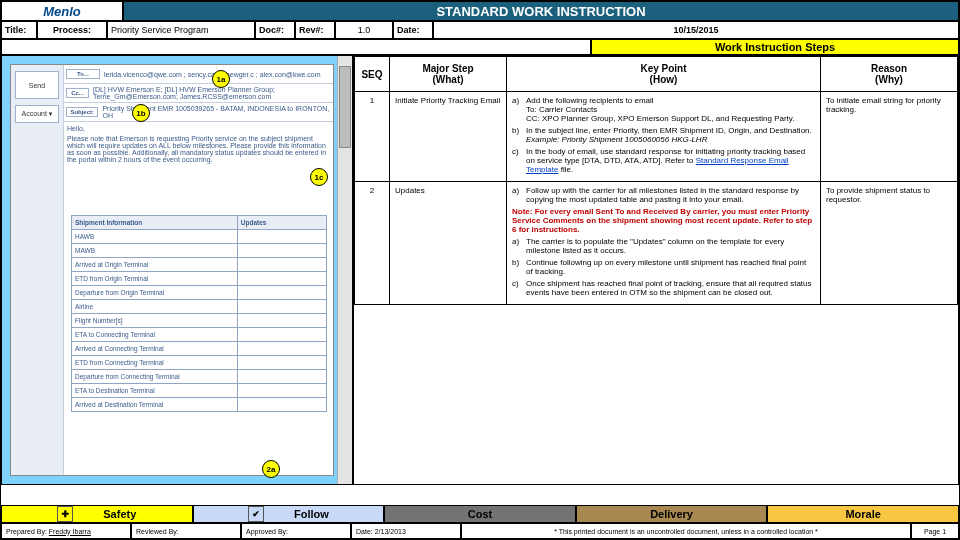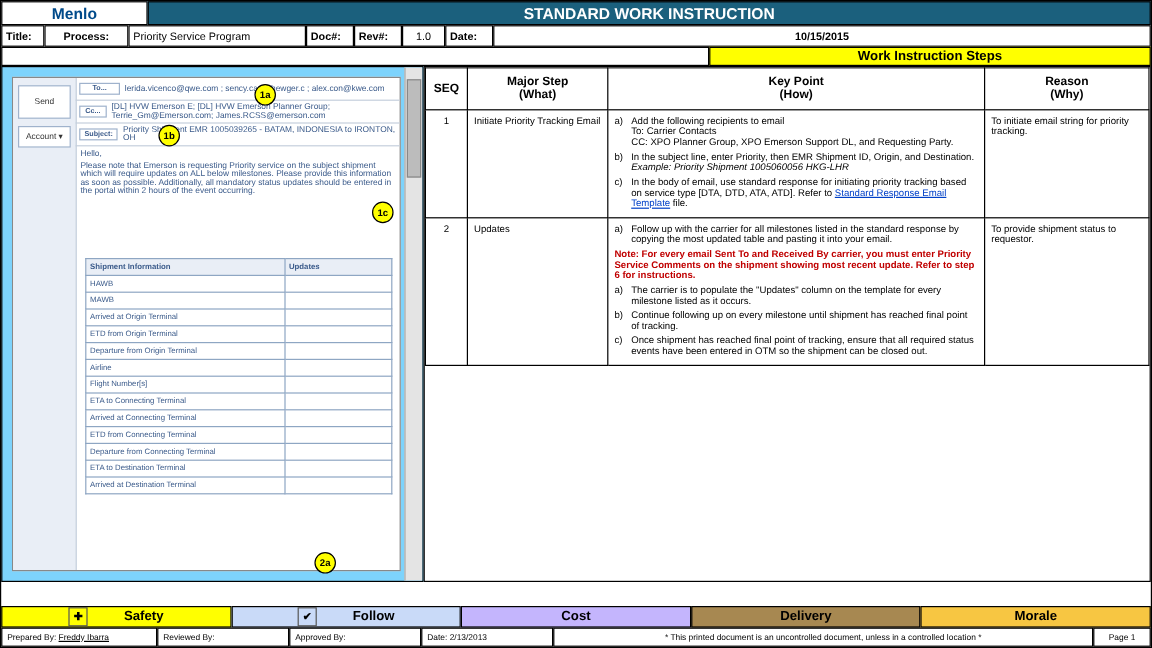--- a/index.html
+++ b/index.html
@@ -1,18 +1,18 @@
 <!DOCTYPE html>
 <html><head>
 <meta charset="utf-8">
 <style>
 html,body{margin:0;padding:0;font-family:Arial,Helvetica,sans-serif;font-size:9px;color:#000;background:#fff}
 .page{width:960px;height:540px;position:relative;border:1px solid #000;box-sizing:border-box}
 .banner{display:flex;height:20px}
-.banner-logo{width:120px;border:1px solid #000;display:flex;align-items:center;justify-content:center;font-weight:bold;color:#004a8a;font-size:13px}
+.banner-logo{width:120px;border:1px solid #000;display:flex;align-items:center;justify-content:center;font-weight:bold;font-style:italic;color:#004a8a;font-size:13px}
 .banner-title{flex:1;border:1px solid #000;background:#1b607d;color:#fff;font-weight:bold;font-size:13px;display:flex;align-items:center;justify-content:center}
 .meta-row{display:flex;height:18px}
 .meta-row>div{border:1px solid #000;display:flex;align-items:center;padding:0 3px;box-sizing:border-box;font-size:9px}
 .lbl{font-weight:bold;background:#fff}
 .val{background:#fff}
 .docnum{font-weight:bold;color:#00339a;text-decoration:underline}
 .wis-row{height:16px;display:flex}
 .wis-left{width:588px;border:1px solid #000}
 .wis-title{flex:1;border:1px solid #000;background:#ffff00;font-weight:bold;font-size:11px;display:flex;align-items:center;justify-content:center}
 .body{display:flex;height:430px}
@@ -36,21 +36,21 @@
 .steps th{border:1px solid #000;background:#fff;font-weight:bold;font-size:10px;padding:6px 3px}
 .steps td{border:1px solid #000;padding:4px 5px;vertical-align:top}
 .kp .it{margin-bottom:3px}
 .kp .lt{display:inline-block;width:14px;vertical-align:top}
 .kp .tx{display:inline-block;width:calc(100% - 16px);vertical-align:top}
 .note{color:#c00000;font-weight:bold}
 .link{color:#0040c8;text-decoration:underline}
 .footer{position:absolute;left:0;right:0;bottom:0}
 .pillars{display:flex;height:18px}
 .pillars>div{flex:1;border:1px solid #000;display:flex;align-items:center;justify-content:center;font-weight:bold;font-size:11px}
-.p-s{background:#ffff00}.p-q{background:#c9daf8}.p-c{background:#c4b5fd}.p-d{background:#a78851;color:#000}.p-m{background:#f7c642}
+.p-s{background:#ffff00}.p-q{background:#c9daf8}.p-c{background:#737373}.p-d{background:#a78851;color:#000}.p-m{background:#f7c642}
 .sig{display:flex;height:16px}
 .sig>div{border:1px solid #000;padding:0 4px;font-size:7px;display:flex;align-items:center}
 .sig .n{text-decoration:underline}
 .discl{flex:1;justify-content:center;font-size:6.5px}
 .pg{width:38px;justify-content:center}
 .pillars .ic{width:14px;height:14px;border:1px solid #555;margin-right:30px;display:inline-flex;align-items:center;justify-content:center;font-size:9px}
 </style>
 </head>
 <body>
 
@@ -58,21 +58,21 @@
 <div class="banner">
 <div class="banner-logo">Menlo</div>
 <div class="banner-title">STANDARD WORK INSTRUCTION</div>
 </div>
 <div class="meta-row">
 <div class="lbl" style="width:36px">Title:</div>
 <div class="lbl" style="width:70px;justify-content:center">Process:</div>
 <div class="val" style="width:148px">Priority Service Program</div>
 <div class="lbl" style="width:40px">Doc#:</div>
 <div class="lbl" style="width:40px">Rev#:</div>
-<div class="val" style="width:36px;font-weight:normal;justify-content:center">1.0</div>
+<div class="val" style="width:58px;font-weight:normal;justify-content:center">1.0</div>
 <div class="lbl" style="width:40px">Date:</div>
 <div class="val" style="flex:1;font-weight:bold;justify-content:center">10/15/2015</div>
 </div>
 <div class="wis-row">
 <div class="wis-left"></div>
 <div class="wis-title">Work Instruction Steps</div>
 </div>
 <div class="body">
 <div class="shot">
 <div class="inner">

